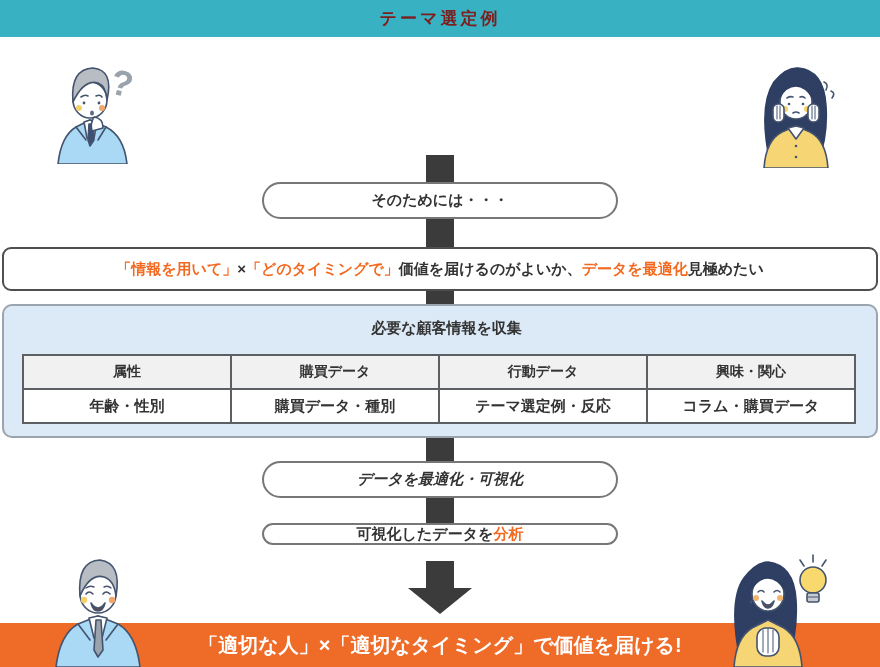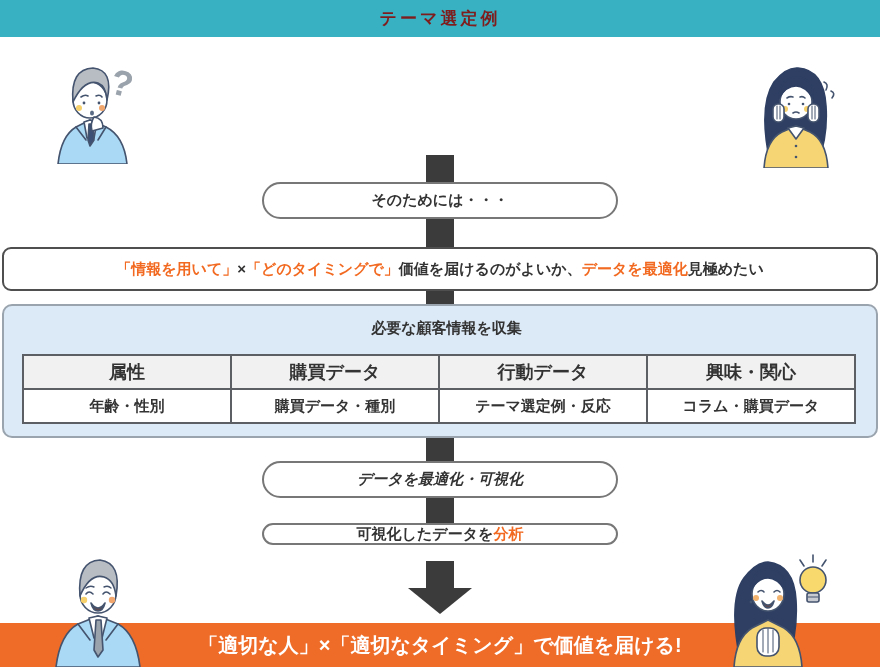--- a/index.html
+++ b/index.html
@@ -29,21 +29,21 @@
 
   .connector{position:absolute;left:426px;width:28px;background:var(--connector);z-index:1;}
 
   .collect-box{position:absolute;left:2px;top:304px;width:876px;height:134px;
     background:var(--light-blue);border:2px solid var(--blue-border);border-radius:10px;z-index:2;}
   .collect-title{margin-top:13px;text-align:center;font-size:15px;font-weight:bold;color:var(--dark-text);margin-left:13px;}
   .collect-table{position:absolute;left:18px;right:20px;top:48px;border-collapse:collapse;
     width:calc(100% - 38px);}
   .collect-table td{border:2px solid var(--table-border);text-align:center;height:34px;
     font-size:15px;font-weight:bold;color:var(--dark-text);width:25%;}
-  .collect-table tr.hdr td{background:var(--table-header-bg);font-size:18px;}
+  .collect-table tr.hdr td{background:var(--table-header-bg);font-size:14px;}
   .collect-table tr.val td{background:#ffffff;}
 
   .big-arrow-shaft{position:absolute;left:426px;top:561px;width:28px;height:28px;
     background:var(--connector);z-index:1;}
   .big-arrow-head{position:absolute;left:408px;top:588px;width:0;height:0;
     border-left:32px solid transparent;border-right:32px solid transparent;
     border-top:26px solid var(--connector);z-index:1;}
 
   .result-bar{position:absolute;left:0;top:623px;width:880px;height:44px;background:var(--orange);
     display:flex;align-items:center;justify-content:center;z-index:2;}

